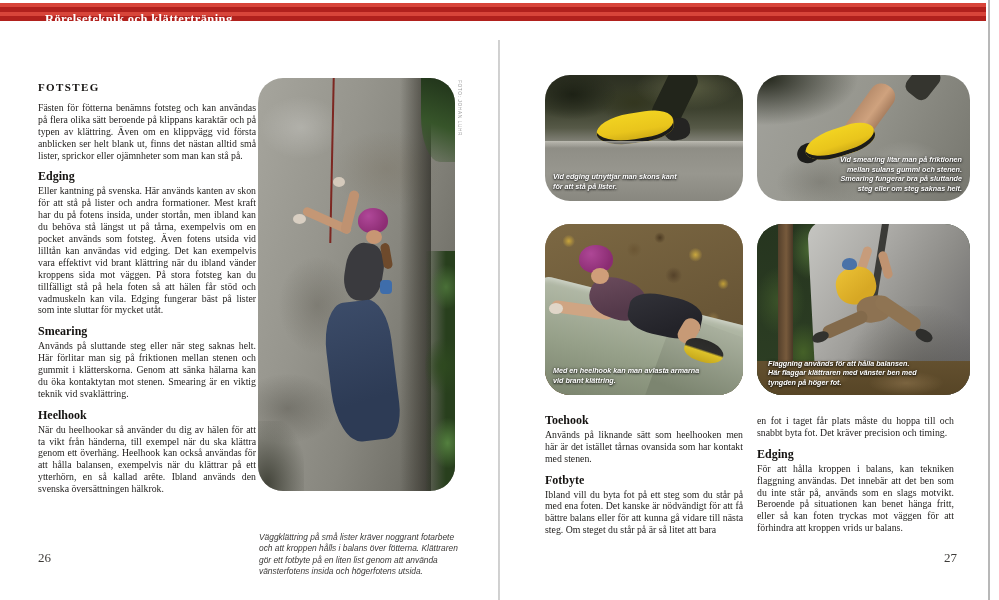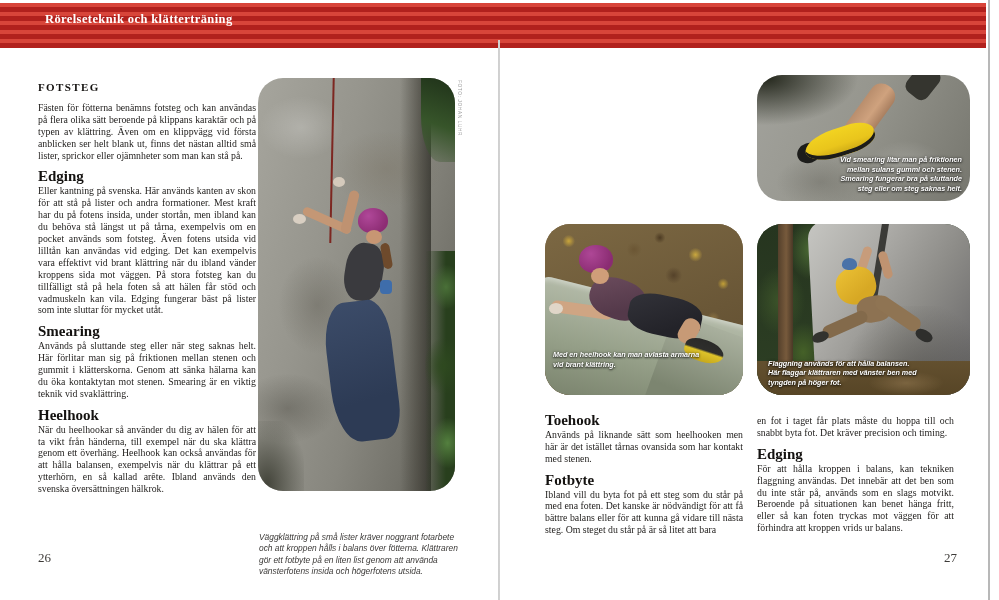--- a/index.html
+++ b/index.html
@@ -1,36 +1,36 @@
 <!DOCTYPE html>
 <html><head>
 <meta charset="utf-8">
 <style>
   html,body{margin:0;padding:0;background:#ffffff;}
   .spread{position:relative;width:999px;height:600px;background:#fff;overflow:hidden;
           font-family:"Liberation Serif",serif;color:#1e1c1a;}
 
   
-  .banner{position:absolute;left:0;top:3px;width:986px;height:45px;
+  .banner{position:absolute;left:0;top:3px;width:986px;height:18px;
     background:repeating-linear-gradient(180deg,#d8453a 0 4.5px,#b1211d 4.5px 9px);}
   .banner-title{position:absolute;left:45px;top:9px;font-weight:bold;font-size:12.5px;
     color:#fff;letter-spacing:.4px;}
 
   
   .gutter-line{position:absolute;left:498px;top:40px;width:2px;height:560px;
     background:linear-gradient(90deg,#e3e3e3,#bdbdbd,#e6e6e6);}
   .edge-line{position:absolute;left:988px;top:0;width:2px;height:600px;background:#b8b8b8;}
   .pagenum{position:absolute;font-size:13px;color:#3d3b38;}
   #pn-left{left:38px;top:550px;}
   #pn-right{left:944px;top:550px;}
 
   
   .col{position:absolute;text-align:justify;font-size:9.8px;line-height:11.9px;}
   .col h1{margin:0 0 8px 0;font-size:11px;letter-spacing:1.4px;color:#141210;}
-  .col h2{margin:10px 0 2px 0;font-size:15px;color:#141210;}
+  .col h2{margin:10px 0 2px 0;font-size:12px;color:#141210;}
   .col p{margin:0 0 2px 0;}
   #left-col{left:38px;top:82px;width:218px;}
   #rcol1{left:545px;top:415px;width:198px;}
   #rcol2{left:757px;top:415px;width:197px;}
 
   
   .fig{position:absolute;overflow:hidden;border-radius:25px;}
   .fig div{position:absolute;}
   .cap{position:absolute;z-index:9;font:italic bold 7.2px/1.32 "Liberation Sans",sans-serif;
     color:#fff;text-shadow:0 1px 2px rgba(0,0,0,.8),0 0 3px rgba(0,0,0,.55);}
@@ -159,21 +159,21 @@
   .f4-shirt{left:37%;top:25%;width:40px;height:37px;border-radius:45%;transform:rotate(-14deg);
     background:linear-gradient(150deg,#ecc235,#d7a824 70%);}
   .f4-hip{left:47%;top:42%;width:34px;height:26px;border-radius:40%;background:#8d7252;transform:rotate(-10deg);}
   .f4-leg1{left:54%;top:48%;width:52px;height:15px;border-radius:8px;background:#8f7453;transform:rotate(34deg);}
   .f4-leg2{left:30%;top:55%;width:48px;height:13px;border-radius:8px;background:#836a4b;transform:rotate(-24deg);}
   .f4-shoe1{left:74%;top:62%;width:18px;height:11px;border-radius:45%;background:#2e2e2c;transform:rotate(30deg);}
   .f4-shoe2{left:26%;top:63%;width:17px;height:10px;border-radius:45%;background:#33332f;transform:rotate(-20deg);}
 
   .c1{left:8px;bottom:10px;width:130px;}
   .c2{right:8px;bottom:8px;width:135px;}
-  .c3{left:8px;bottom:26px;width:150px;}
+  .c3{left:8px;bottom:10px;width:150px;}
   .c4{left:11px;bottom:8px;width:150px;}
 </style>
 </head>
 <body>
 
 <div class="spread">
 
   <div class="banner">
     <span class="banner-title">Rörelseteknik och klätterträning</span>
   </div>
@@ -206,20 +206,28 @@
     <div class="m-beanie"></div>
     <div class="m-face"></div>
     <div class="m-bag"></div>
     <div class="m-jeans"></div>
     <div class="m-dark-bl"></div>
   </div>
   <div class="credit">FOTO: JOHAN LUHR</div>
   <p class="main-caption">Väggklättring på små lister kräver noggrant fotarbete och att kroppen hålls i balans över fötterna. Klättraren gör ett fotbyte på en liten list genom att använda vänsterfotens insida och högerfotens utsida.</p>
   <div class="pagenum" id="pn-left">26</div>
 
+  <div class="fig" id="fig1">
+    <div class="f1-blur"></div>
+    <div class="f1-leg"></div>
+    <div class="f1-heel"></div>
+    <div class="f1-shoe shoe"></div>
+    <div class="f1-ledge"></div>
+    <span class="cap c1">Vid edging utnyttjar man skons kant för att stå på lister.</span>
+  </div>
 
   <div class="fig" id="fig2">
     <div class="f2-tex"></div>
     <div class="f2-dark"></div>
     <div class="f2-pant"></div>
     <div class="f2-leg"></div>
     <div class="f2-toe toecap"></div>
     <div class="f2-shoe shoe"></div>
     <span class="cap cap-right c2">Vid smearing litar man på friktionen mellan sulans gummi och stenen. Smearing fungerar bra på sluttande steg eller om steg saknas helt.</span>
   </div>

